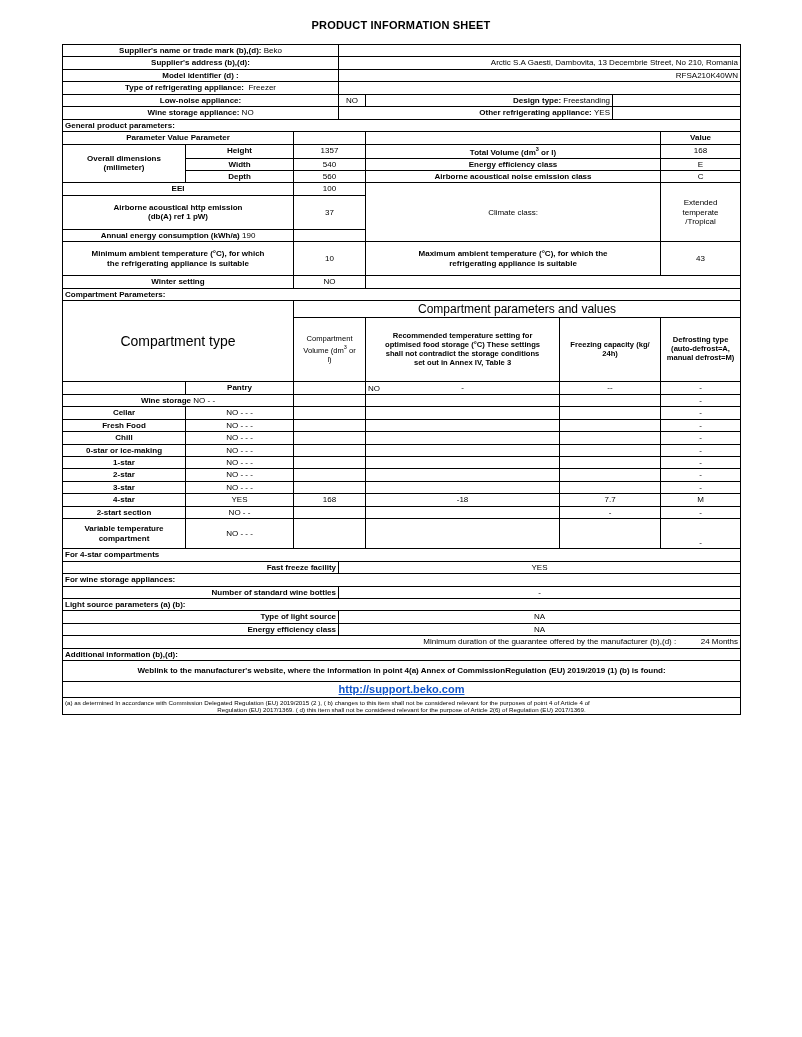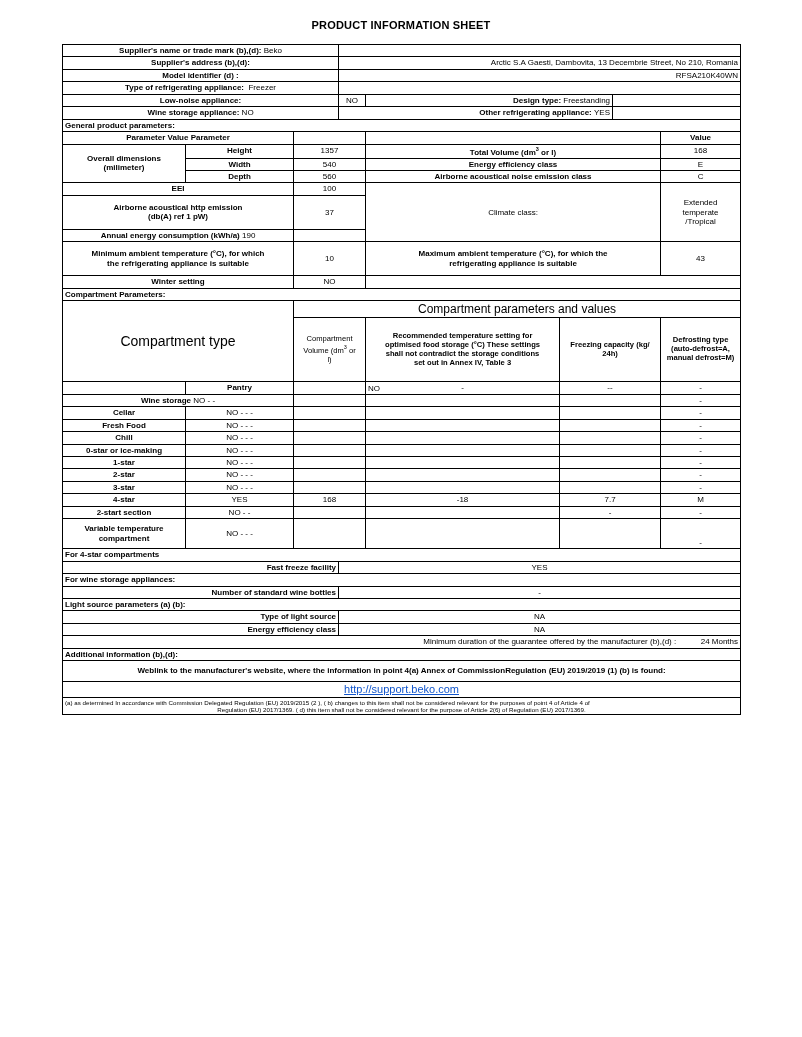--- a/index.html
+++ b/index.html
@@ -54,20 +54,21 @@
   .sect {
     font-weight: bold;
     font-size: 8px;
     text-align: left;
     padding-left: 3px;
   }
   .link {
     color: #1155cc;
     text-decoration: underline;
     font-size: 11px;
+    font-weight: bold;
   }
   .linkcell { text-align: center; padding: 7px 0 7px 0; }
   sup { font-size: 5.5px; vertical-align: super; }
   .cmp-head {
     text-align: center;
     font-weight: bold;
     font-size: 7.6px;
     line-height: 1.3;
   }
   .footnote {

